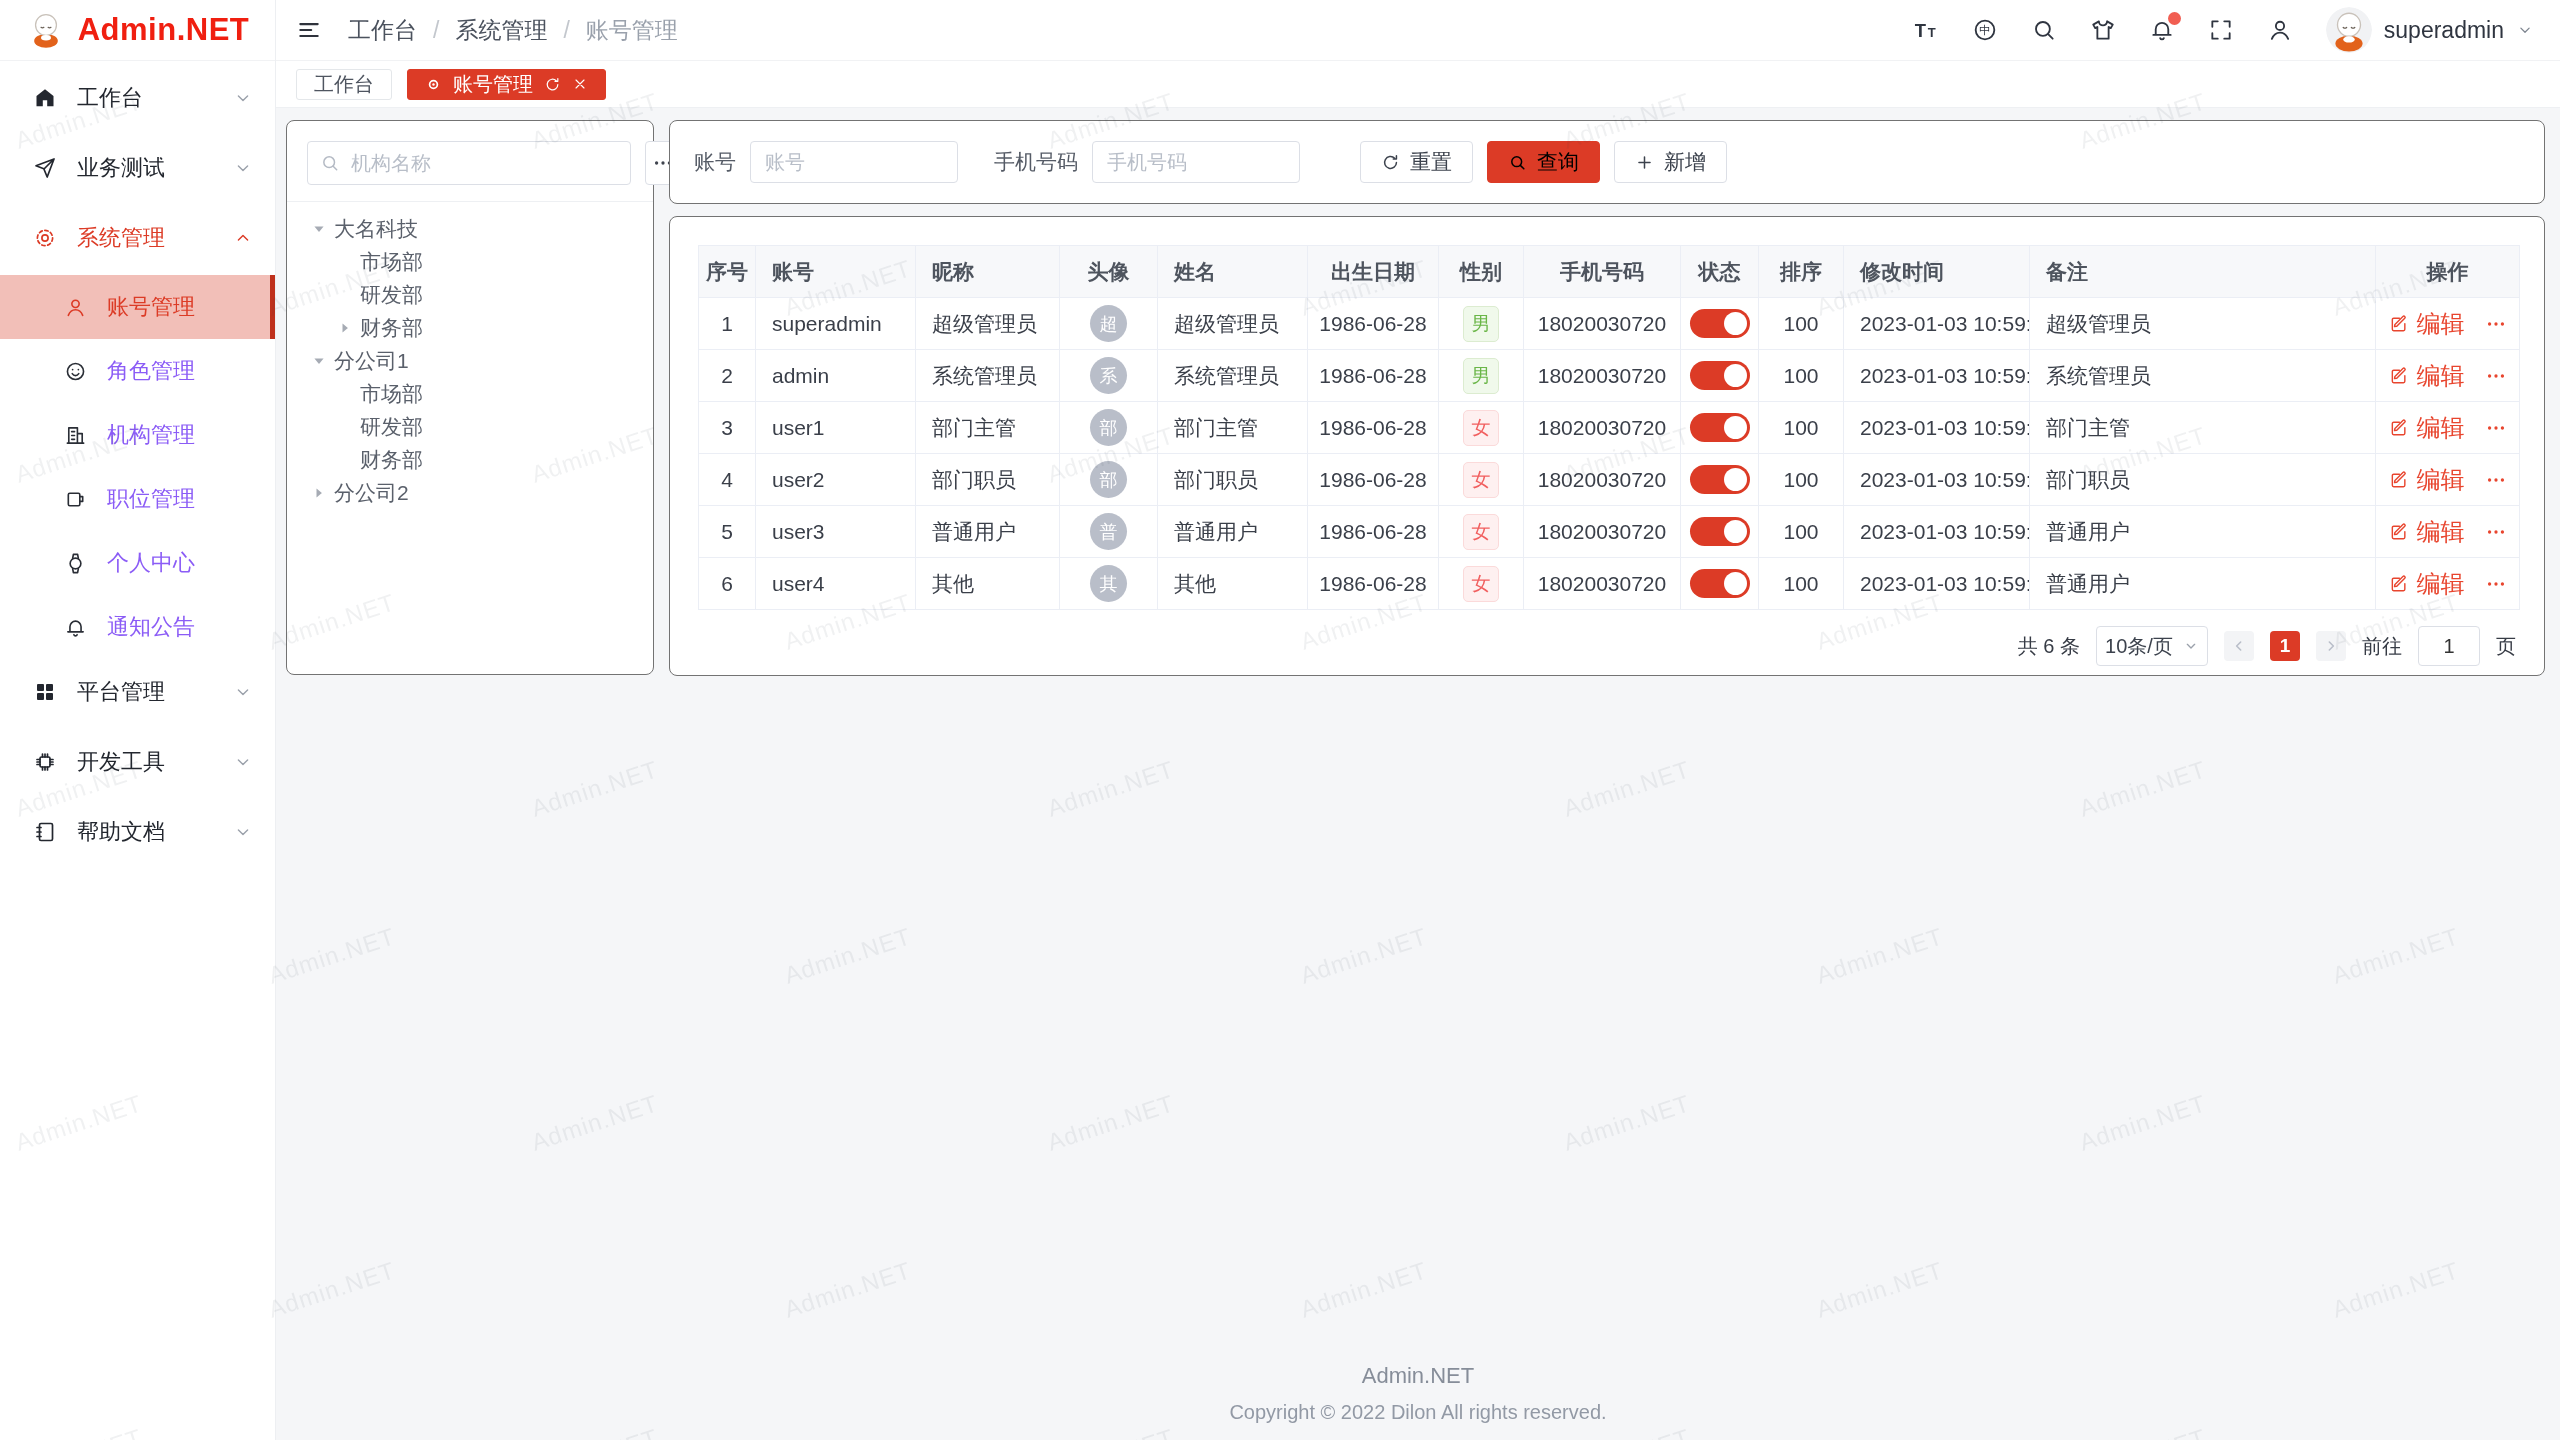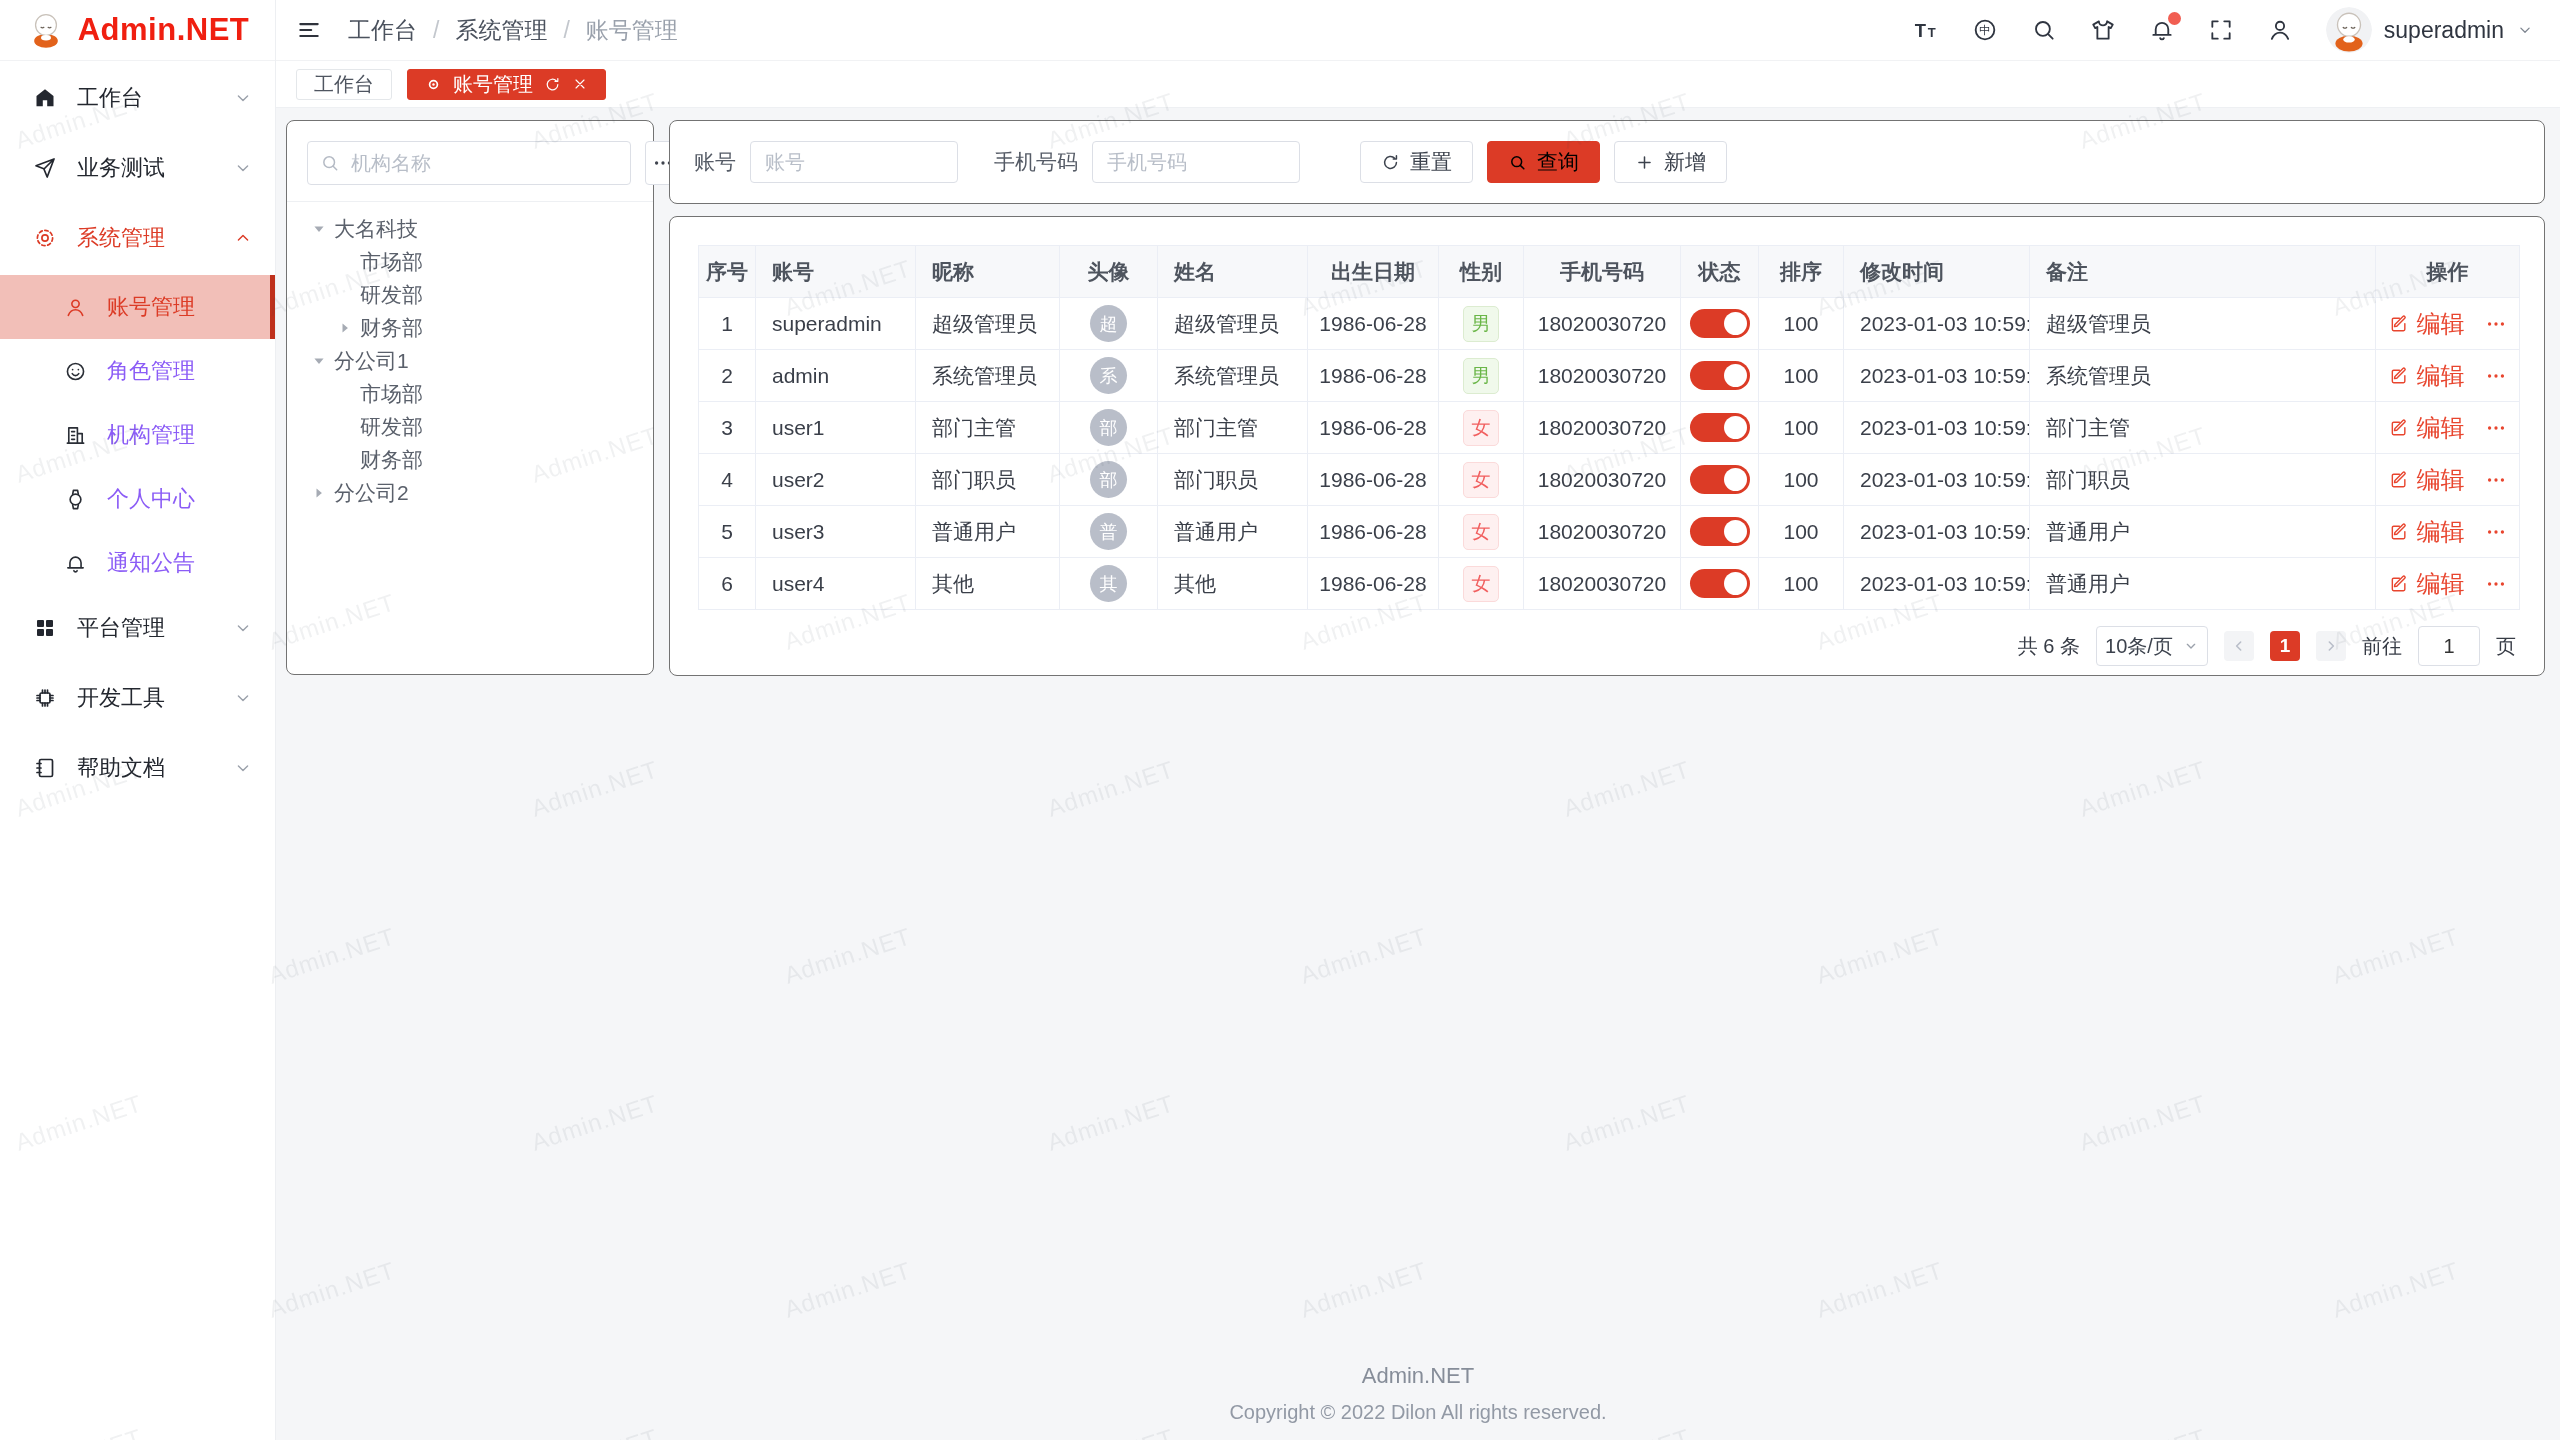--- a/index.html
+++ b/index.html
@@ -184,20 +184,29 @@
           </span>
           <span>角色管理</span>
         </div>
         <div class="s-item">
           <span class="ic" style="width: 23px; height: 23px;">
             <svg viewBox="0 0 24 24" fill="none" stroke="currentColor" stroke-width="1.7" stroke-linecap="round" stroke-linejoin="round">
               <path d="M5 20V4h9v16M14 10h5v10M3.5 20h17M8 8h3M8 12h3M8 16h3"></path>
             </svg>
           </span>
           <span>机构管理</span>
+        </div>
+        <div class="s-item">
+          <span class="ic" style="width: 23px; height: 23px;">
+            <svg viewBox="0 0 24 24" fill="none" stroke="currentColor" stroke-width="1.7" stroke-linecap="round" stroke-linejoin="round">
+              <rect x="4.5" y="5.5" width="12" height="13" rx="1.5"></rect>
+              <path d="M16.5 9h3v5h-3"></path>
+            </svg>
+          </span>
+          <span>职位管理</span>
         </div>
         <div class="s-item">
           <span class="ic" style="width: 23px; height: 23px;">
             <svg viewBox="0 0 24 24" fill="none" stroke="currentColor" stroke-width="1.7" stroke-linecap="round" stroke-linejoin="round">
               <circle cx="12" cy="12" r="5.6"></circle>
               <path d="m9 6.8.8-4.3h4.4l.8 4.3M9 17.2l.8 4.3h4.4l.8-4.3"></path>
             </svg>
           </span>
           <span>个人中心</span>
         </div>

